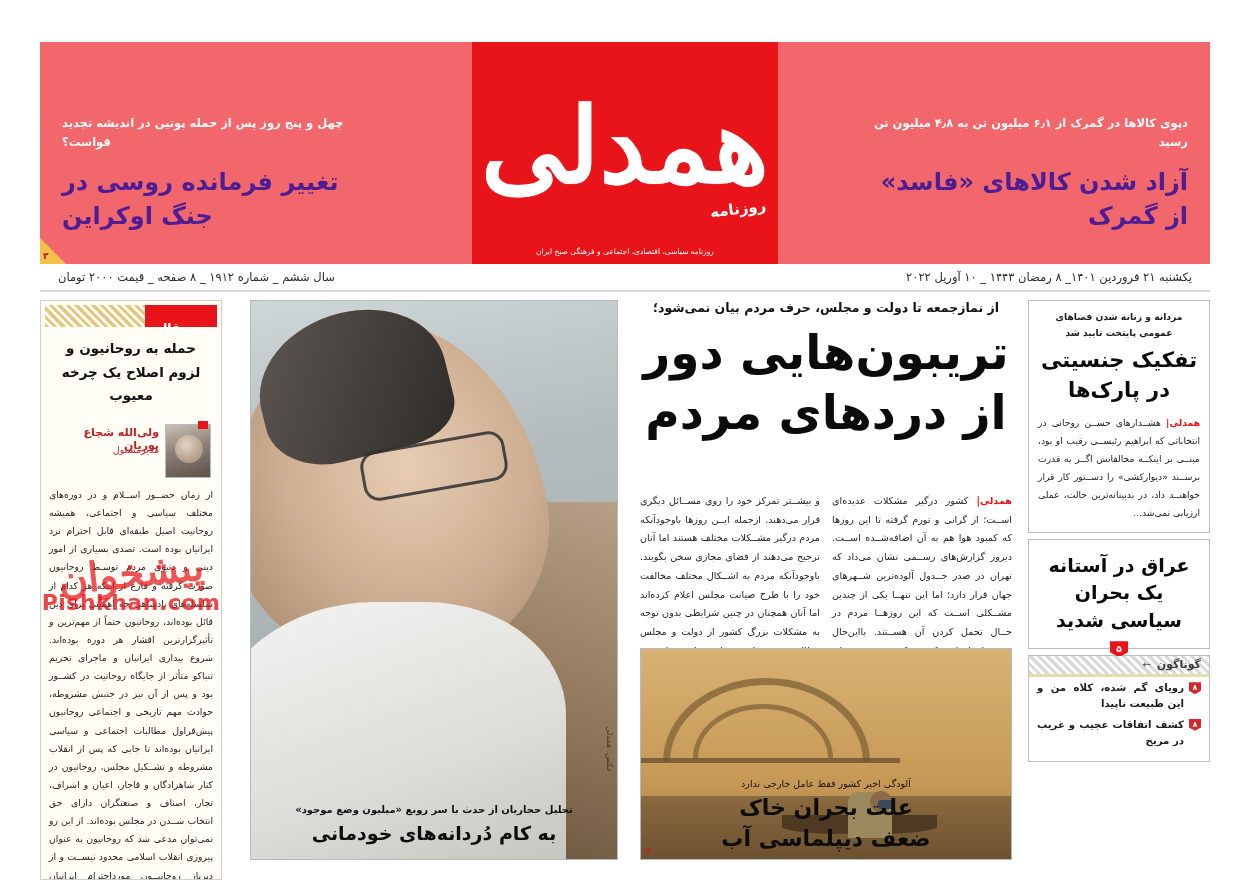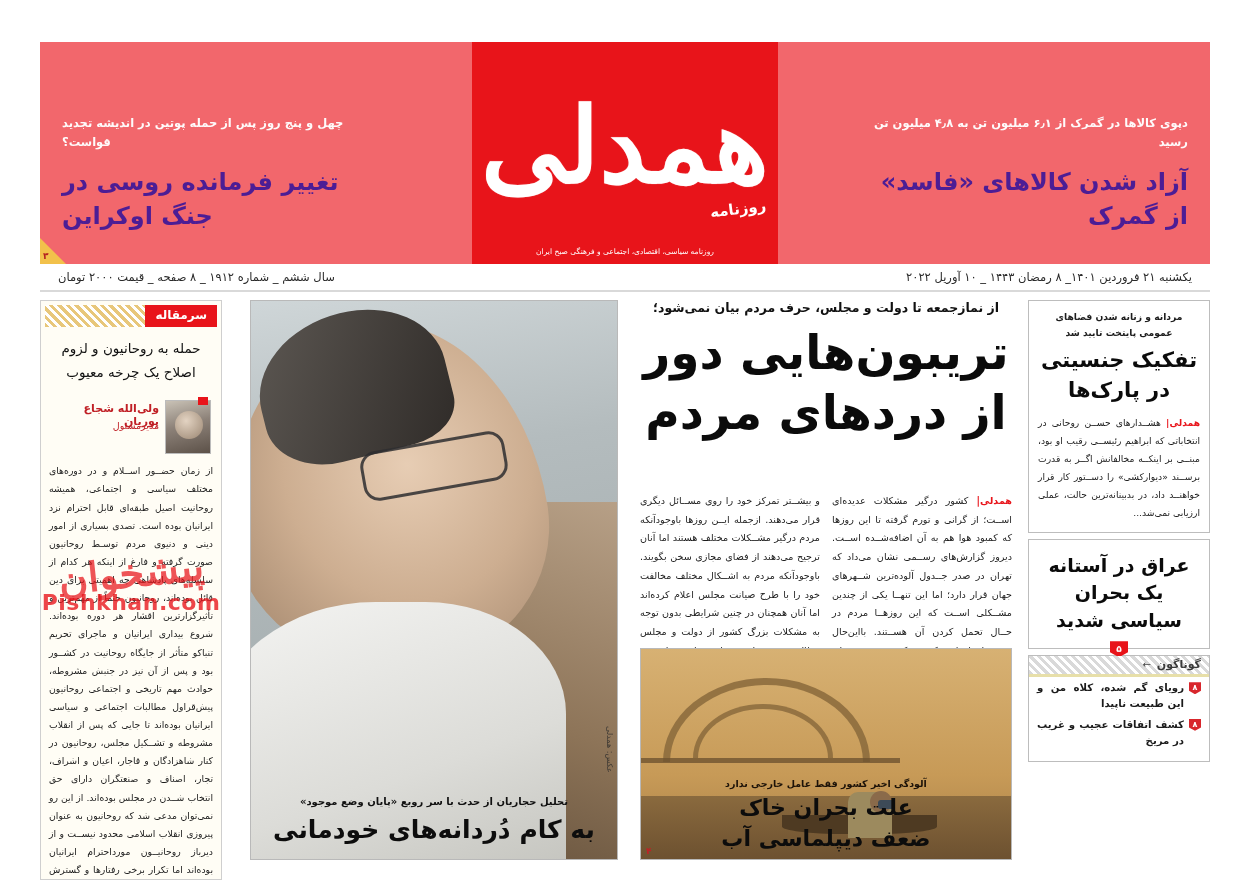--- a/index.html
+++ b/index.html
@@ -87,25 +87,25 @@
     border: 1px solid #cfcfcf; background: #fffdf5;
     overflow: hidden;
   }
   .sarmaghale-bar {
     position: relative; height: 22px; margin: 4px 4px 0 4px;
     background: repeating-linear-gradient(45deg,#e8c77a 0 3px,#fff 3px 6px);
   }
   .sarmaghale-tag {
     position: absolute; right: 0; top: 0; height: 22px;
     background: #e8141a; color: #fff; font-size: 12px; font-weight: 700;
-    padding: 3px 10px 0 10px;
+    padding: 16px 10px 0 10px;
   }
   .edit-title {
     margin: 10px 8px 0 8px; text-align: center;
-    font-size: 13.5px; line-height: 1.75; font-weight: 400; color: #111;
+    font-size: 13.5px; line-height: 1.75; font-weight: 700; color: #111;
   }
   .edit-author-row {
     position: relative; margin: 16px 8px 0 8px; min-height: 56px;
   }
   .edit-photo {
     position: absolute; right: 2px; top: 0; width: 46px; height: 54px;
     background: linear-gradient(165deg,#c9c2b6 0%, #8d8279 45%, #5c5148 100%);
     border: 1px solid #bbb;
   }
   .edit-photo::after {
@@ -185,21 +185,21 @@
     font-size: 8px; color: #2a2a2a; opacity: .8;
   }
   .lp-caption {
     position: absolute; left: 0; right: 0; bottom: 0;
     padding: 8px 10px 12px 10px; text-align: center;
   }
   .lp-caption .kick {
     font-size: 10px; color: #111; font-weight: 700; margin-bottom: 6px;
   }
   .lp-caption .big {
-    font-size: 25px; font-weight: 700; color: #0d0d0d; line-height: 1.35;
+    font-size: 19px; font-weight: 700; color: #0d0d0d; line-height: 1.35;
   }
 
   .lead-text-block { position: absolute; right: 0; top: 0; width: 372px; }
   .lead-kicker {
     text-align: center; font-size: 12.5px; font-weight: 700;
     color: #111; margin-bottom: 8px;
   }
   .lead-headline {
     text-align: center; font-size: 47px; line-height: 1.28;
     font-weight: 700; color: #0b0b0b; letter-spacing: -.5px;
@@ -231,21 +231,21 @@
     border: 5px solid #7d5f35; border-bottom: none;
     border-radius: 50% 50% 0 0 / 100% 100% 0 0; opacity: .7;
   }
   .sp-deck { position: absolute; left: 0; top: 52%; width: 70%; height: 5px; background: #6f5430; opacity: .8; }
   .sp-water { position: absolute; left: 0; right: 0; bottom: 0; height: 30%; background: linear-gradient(180deg,#8a6a3e,#6d5130); }
   .sp-boat { position: absolute; left: 38%; bottom: 12%; width: 42%; height: 9%; background: #4e3a22; border-radius: 0 0 40% 40%; }
   .sp-man-head { position: absolute; left: 62%; bottom: 22%; width: 22px; height: 22px; border-radius: 50%; background: #8a6a4a; }
   .sp-man-body { position: absolute; left: 56%; bottom: 10%; width: 44px; height: 46px; background: #9c8a5e; border-radius: 10px 10px 0 0; }
   .sp-mask { position: absolute; left: 64%; bottom: 24%; width: 16px; height: 9px; background: #3d4a57; border-radius: 3px; }
   .sp-caption { position: absolute; left: 0; right: 0; bottom: 4px; text-align: center; }
-  .sp-caption .kick { font-size: 9.5px; font-weight: 700; color: #1c1208; margin-bottom: 4px; }
+  .sp-caption .kick { font-size: 9.5px; font-weight: 400; color: #1c1208; margin-bottom: 4px; }
   .sp-caption .big { font-size: 22px; font-weight: 700; color: #0c0c0c; line-height: 1.4; }
   .sp-pagenum {
     position: absolute; left: 5px; bottom: 3px;
     font-size: 9px; color: #c02026; font-weight: 700;
   }
 
   
   .col-right { position: absolute; right: 0; top: 0; width: 182px; height: 580px; }
 
   .rbox {
@@ -381,21 +381,21 @@
       </div>
 
       <div class="lead-photo">
         <div class="lp-chair"></div>
         <div class="lp-face"></div>
         <div class="lp-hair"></div>
         <div class="lp-glass"></div>
         <div class="lp-body"></div>
         <div class="lp-vertical-credit">عکس: همدلی</div>
         <div class="lp-caption">
-          <div class="kick">تحلیل حجاریان از حدث با سر روبع «پایان وضع موجود»</div>
+          <div class="kick">تحلیل حجاریان از حدث با سر روبع «میلیون وضع موجود»</div>
           <div class="big">به کام دُردانه‌های خودمانی</div>
         </div>
       </div>
 
       <div class="sec-photo">
         <div class="sp-sky"></div>
         <div class="sp-bridge"></div>
         <div class="sp-bridge2"></div>
         <div class="sp-deck"></div>
         <div class="sp-water"></div>

